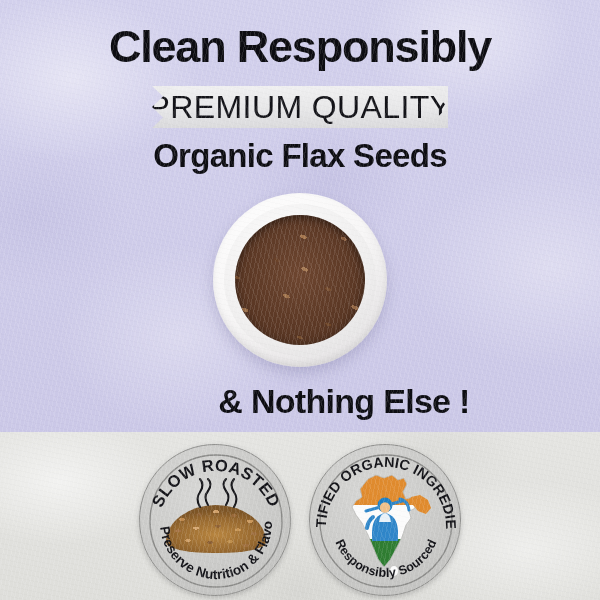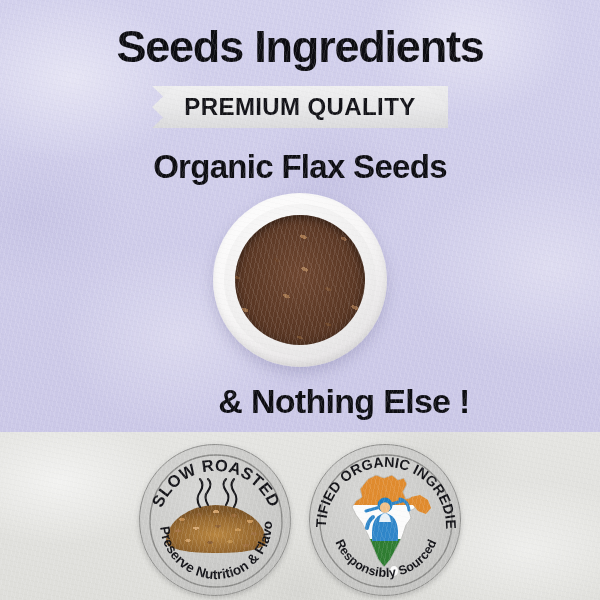--- a/index.html
+++ b/index.html
@@ -45,40 +45,40 @@
       repeating-linear-gradient(68deg,  rgba(255,255,255,.22) 0 1px, rgba(0,0,0,0) 1px 7px);
   }
 
   
   .title {
     position:absolute; left:0; width:600px; text-align:center;
     color:#0d0d12; font-weight:700; letter-spacing:-.5px;
     font-family:"Liberation Sans", sans-serif;
   }
   #title-main   { top:21px; font-size:45px; line-height:52px; letter-spacing:-1.2px; }
-  #title-sub    { top:147px; font-size:33px; line-height:40px; letter-spacing:-.7px; }
+  #title-sub    { top:136px; font-size:33px; line-height:40px; letter-spacing:-.7px; }
   #title-closer { top:381px; font-size:34px; line-height:41px; letter-spacing:-.7px;margin-left:44px; }
 
   
   #ribbon {
     position:absolute; left:152px; top:86px; width:296px; height:42px;
     background:linear-gradient(180deg,#ececed 0%, #e6e6e7 45%, #d9d9db 100%);
     clip-path:polygon(0 0, 296px 0, 296px 42px, 0 42px,
                       0 42px, 22px 21px, 0 0);
     display:flex; align-items:center; justify-content:center;
     filter:drop-shadow(0 1px 1px rgba(90,88,120,.25));
   }
   #ribbon-inner {
     position:absolute; left:152px; top:86px; width:296px; height:42px;
     background:linear-gradient(180deg,#efeff0 0%, #e8e8e9 48%, #dadadc 100%);
     clip-path:polygon(22px 0, 274px 0, 296px 21px, 274px 42px, 22px 42px, 0 21px);
     display:flex; align-items:center; justify-content:center;
   }
   #ribbon-label {
-    font-size:24px; font-weight:700; letter-spacing:.4px; color:#121217;
+    font-size:32px; font-weight:400; letter-spacing:.4px; color:#121217;
     white-space:nowrap;
   }
 
   
   #bowl-wrap {
     position:absolute; left:213px; top:193px; width:174px; height:174px;
   }
   .bowl-outer {
     position:absolute; inset:0; border-radius:50%;
     background:radial-gradient(circle at 38% 30%, #ffffff 0%, #f7f6f6 52%, #e3e1e2 78%, #cfcdd0 100%);
@@ -190,21 +190,21 @@
   .sr-only { position:absolute; width:1px; height:1px; overflow:hidden; clip:rect(0,0,0,0); }
 </style>
 </head>
 <body>
 
 <div id="poster">
 
   <div class="bg-top"></div>
   <div class="bg-bottom"></div>
 
-  <div class="title" id="title-main">Seeds Ingredients</div>
+  <div class="title" id="title-main">Clean Responsibly</div>
 
   <div id="ribbon"></div>
   <div id="ribbon-inner">
     <span id="ribbon-label">PREMIUM QUALITY</span>
   </div>
 
   <div class="title" id="title-sub">Organic Flax Seeds</div>
 
   <div id="bowl-wrap">
     <div class="bowl-outer"></div>

